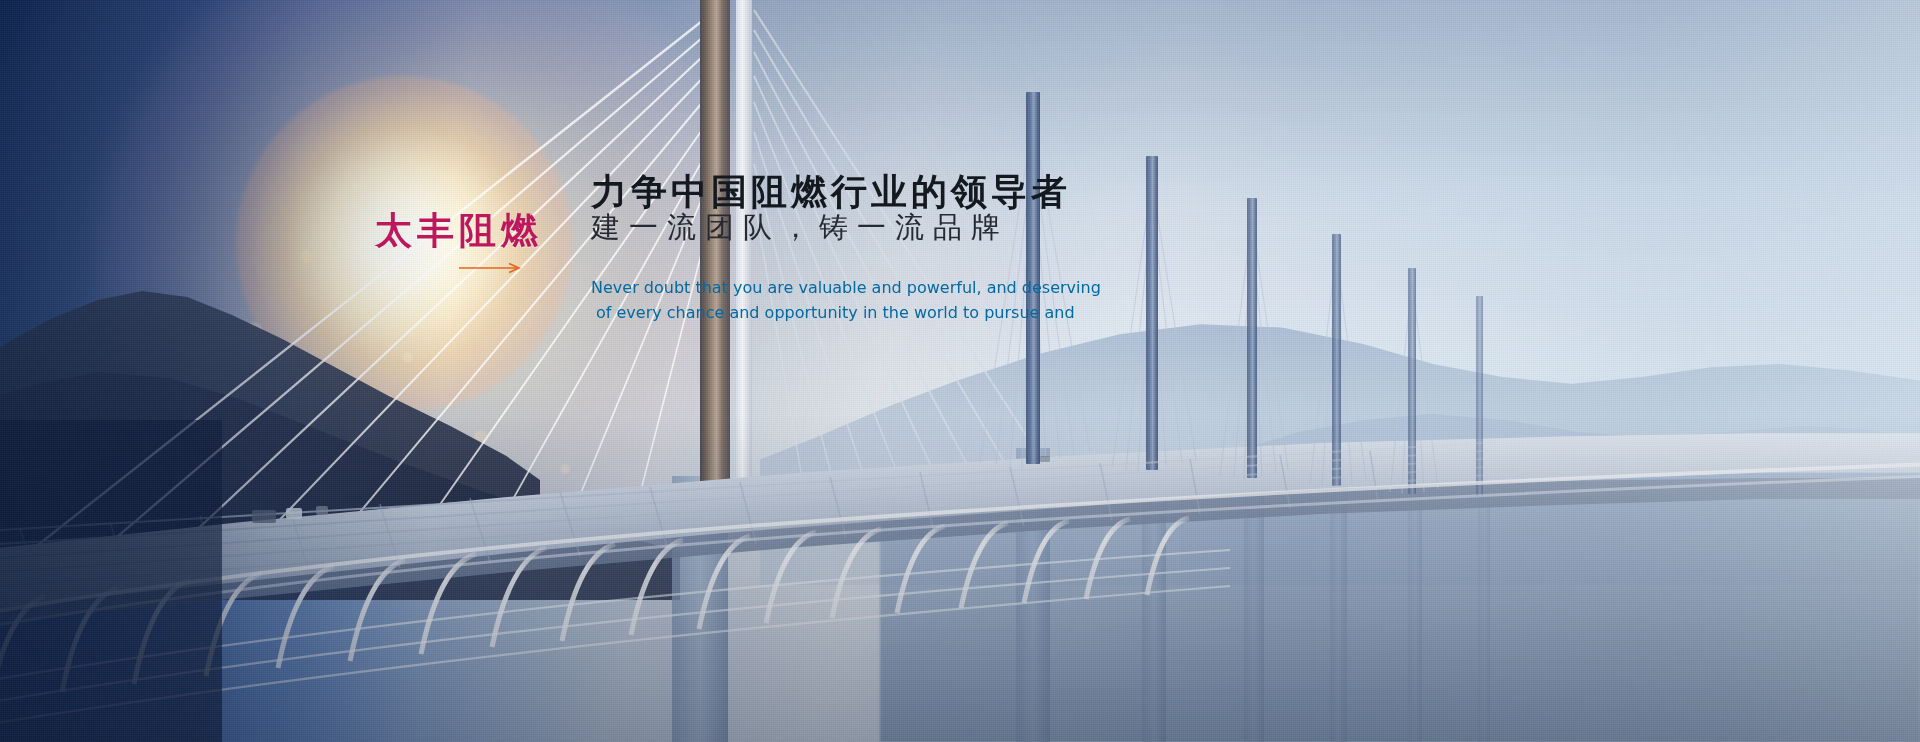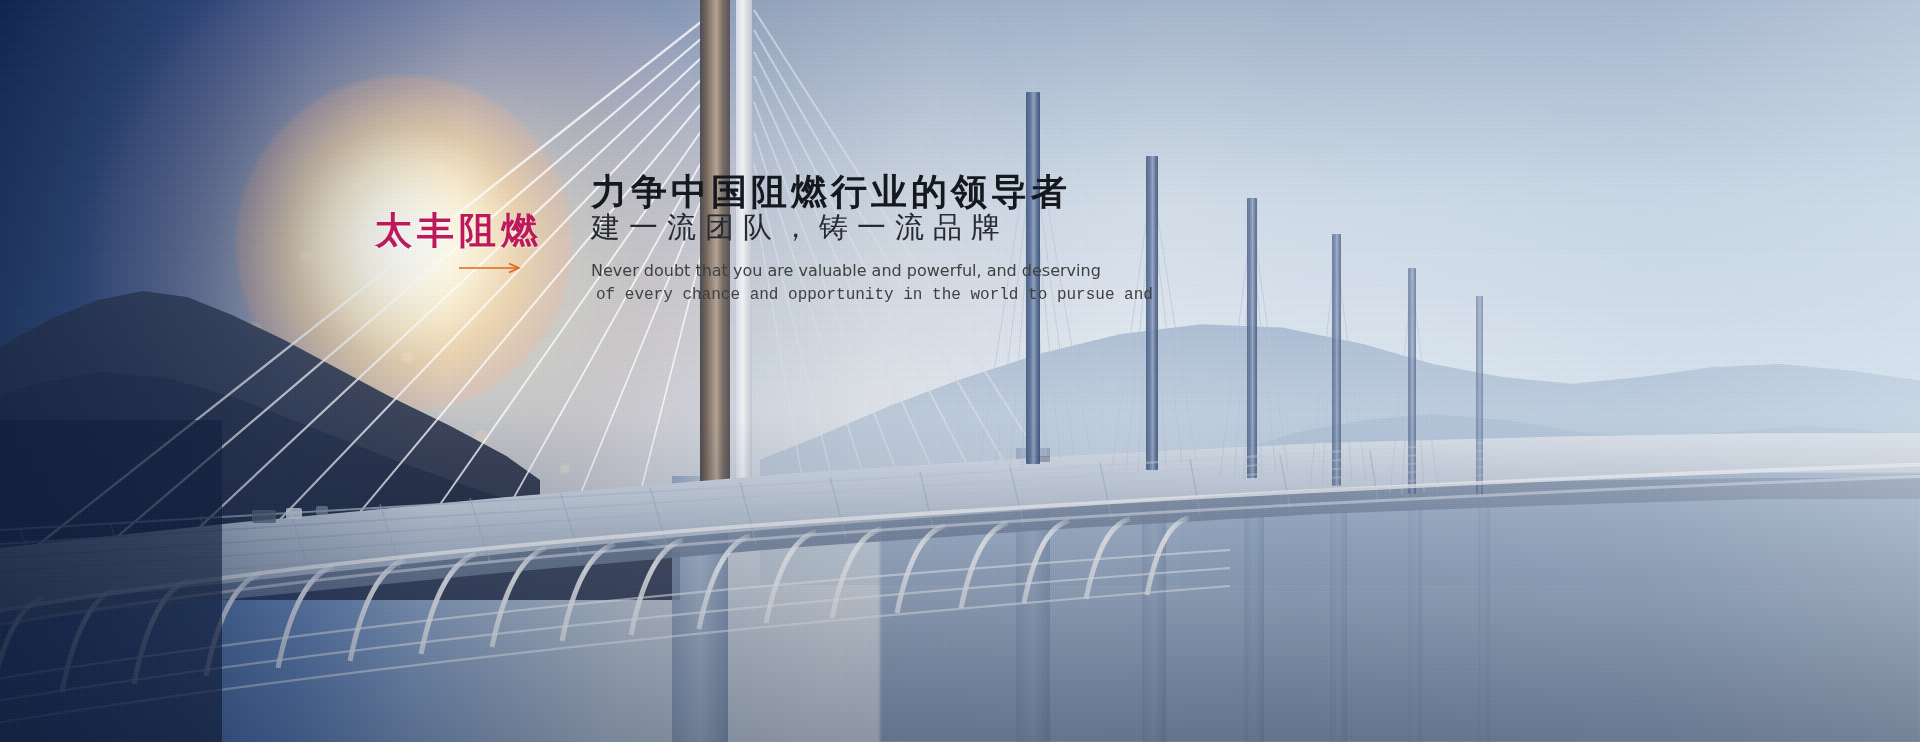--- a/index.html
+++ b/index.html
@@ -185,30 +185,30 @@
     font-family:"DejaVu Sans","Liberation Sans",sans-serif;
     font-size:36px;
     font-weight:700;
     letter-spacing:4px;
     color:#14181f;
     line-height:1.1;
     margin-top:22px;
     white-space:nowrap;
   }
   #paragraph{
-    margin-top:15px;
+    margin-top:32px;
     font-family:"DejaVu Sans","Liberation Sans",sans-serif;
     font-size:16px;
     font-weight:400;
-    color:#404040;
+    color:#0369a1;
     line-height:25px;
     width:470px;
   }
   #paragraph div{white-space:nowrap;}
-  #paragraph div.indent{text-indent:5px;font-family:Liberation Mono, monospace;}
+  #paragraph div.indent{text-indent:5px;}
 
   
   #grain{
     background-image:
       repeating-linear-gradient(0deg,rgba(255,255,255,.022) 0 1px,rgba(0,0,0,.018) 1px 2px),
       repeating-linear-gradient(90deg,rgba(255,255,255,.022) 0 1px,rgba(0,0,0,.018) 1px 2px);
     opacity:.8;
   }
 </style>
 </head>

